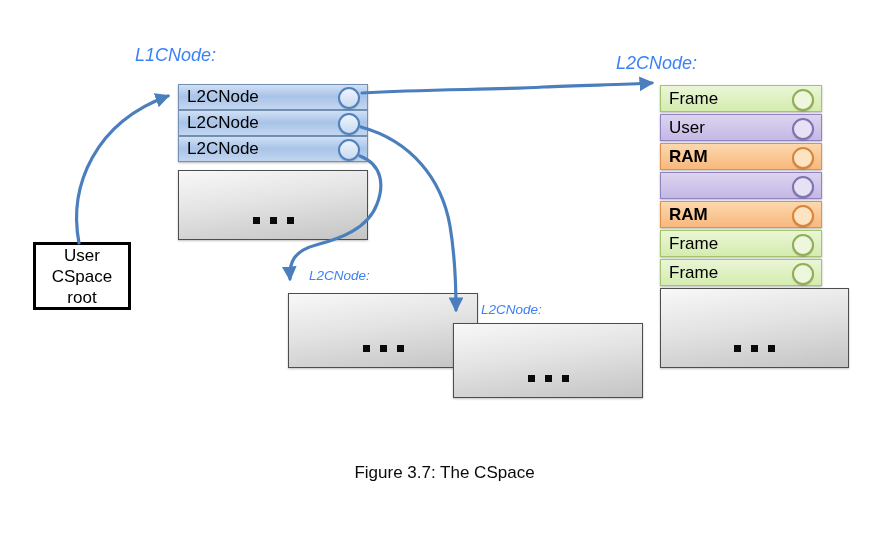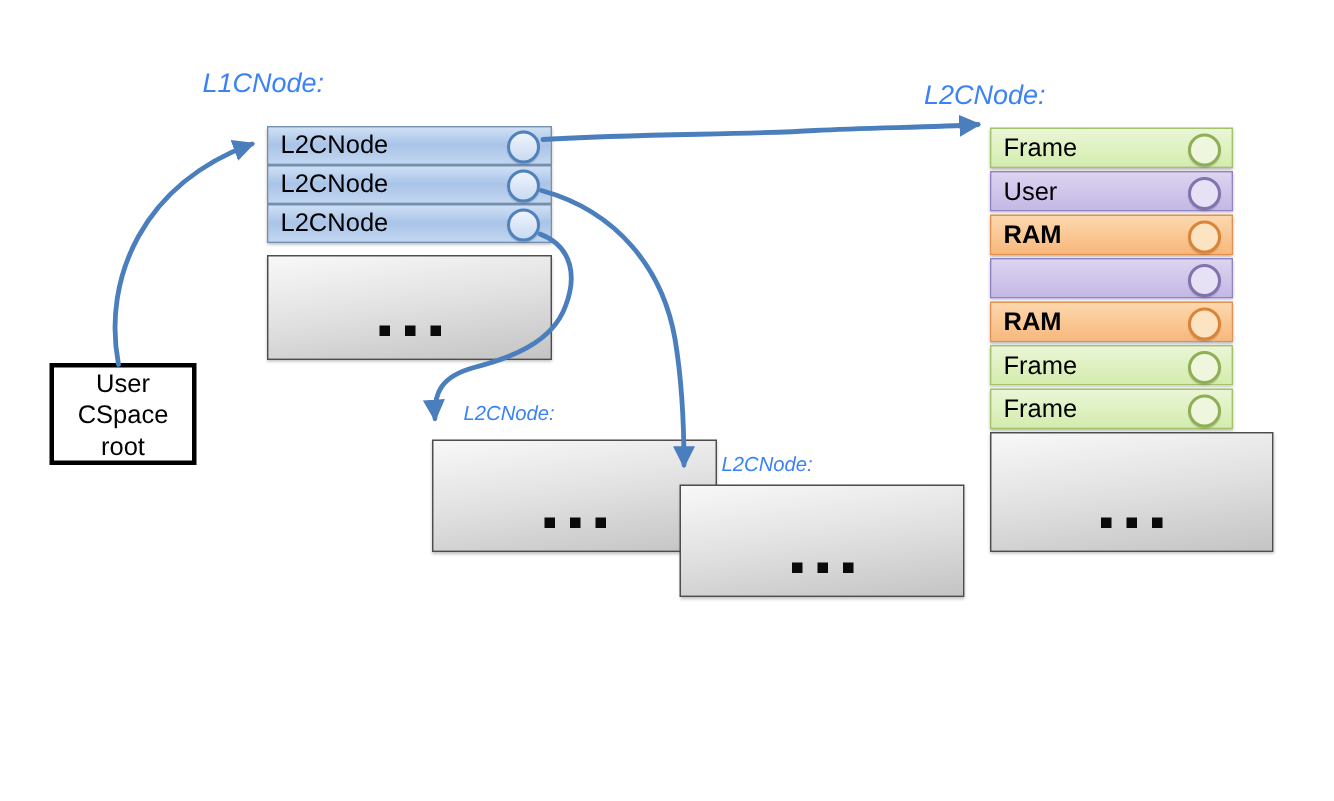--- a/index.html
+++ b/index.html
@@ -175,14 +175,15 @@
       </marker>
     </defs>
     <g fill="none" stroke="#4a7ebd" stroke-width="3.2" stroke-linecap="round">
       <path d="M 79 243 C 68 185 96 122 168 96" marker-end="url(#ah)"></path>
       <path d="M 362 93 C 430 89 495 90 543 87 C 583 85 622 85 652 83" marker-end="url(#ah)"></path>
       <path d="M 361 127 C 412 141 442 180 450 226 C 455 256 456 284 456 310" marker-end="url(#ah)"></path>
       <path d="M 360 156 C 383 165 384 186 377 204 C 368 229 339 239 316 245 C 294 251 289 262 290 279" marker-end="url(#ah)"></path>
     </g>
   </svg>
 
+  <div class="caption">Figure 3.7: The CSpace</div>
 
 </div>
 
 </body></html>

